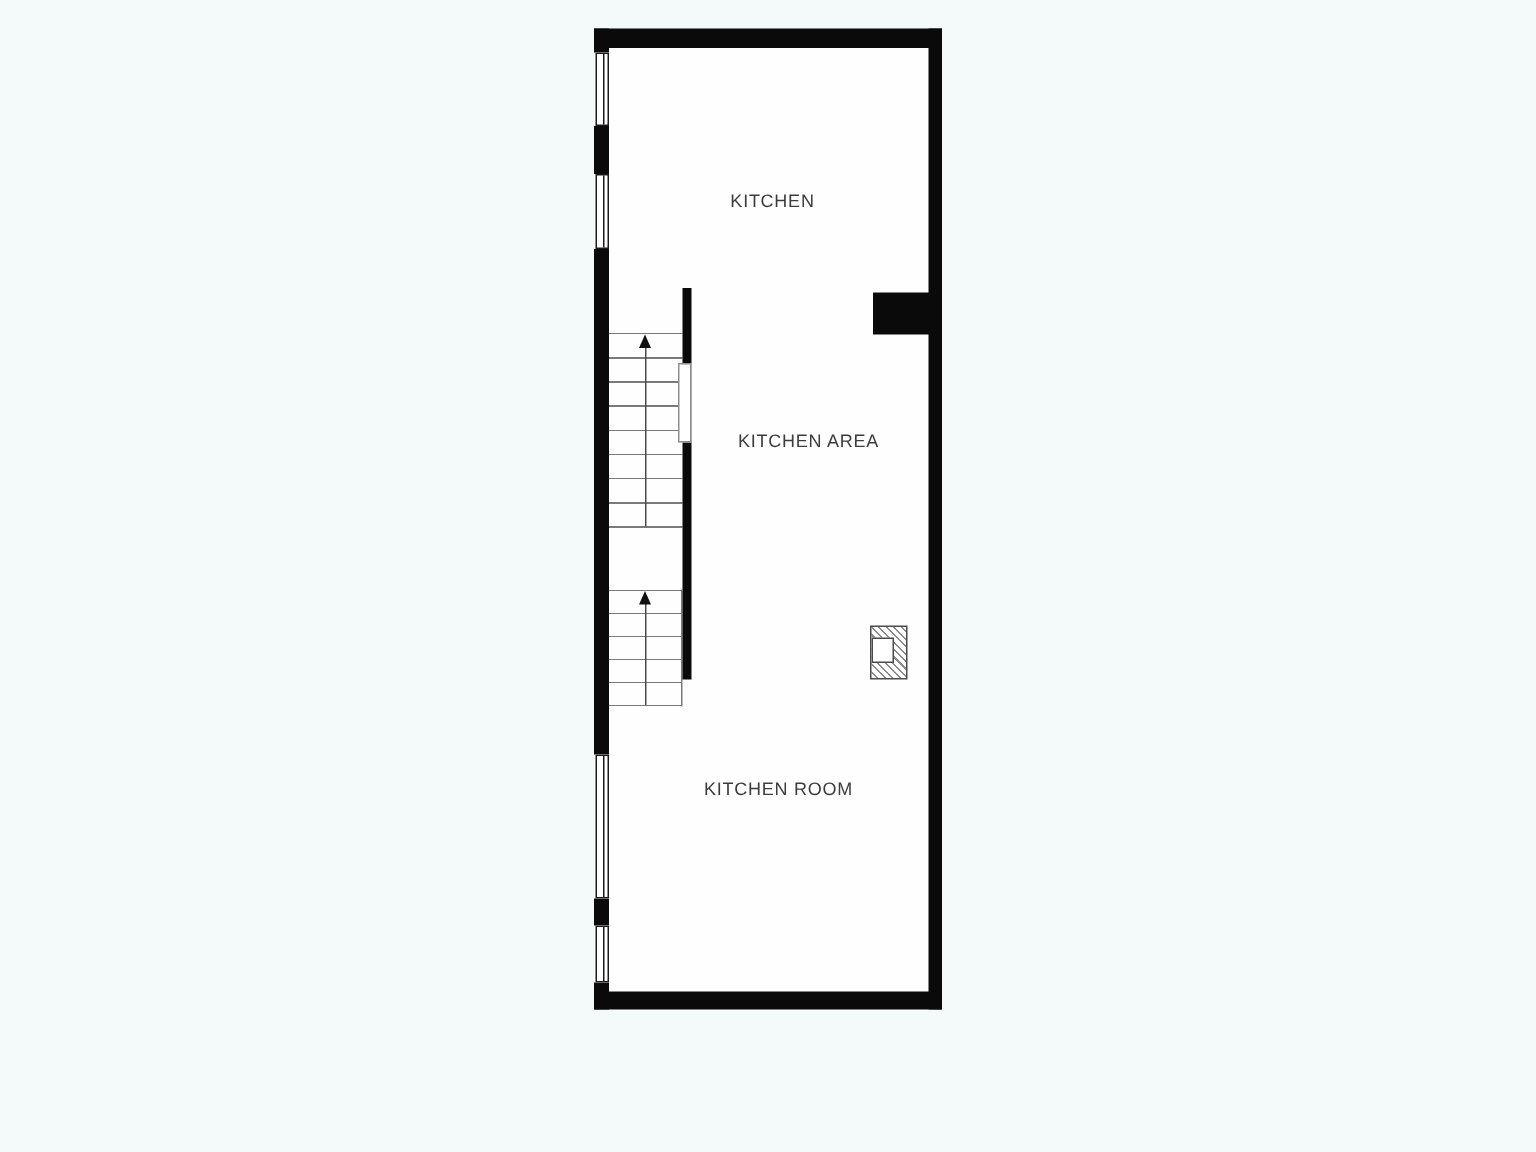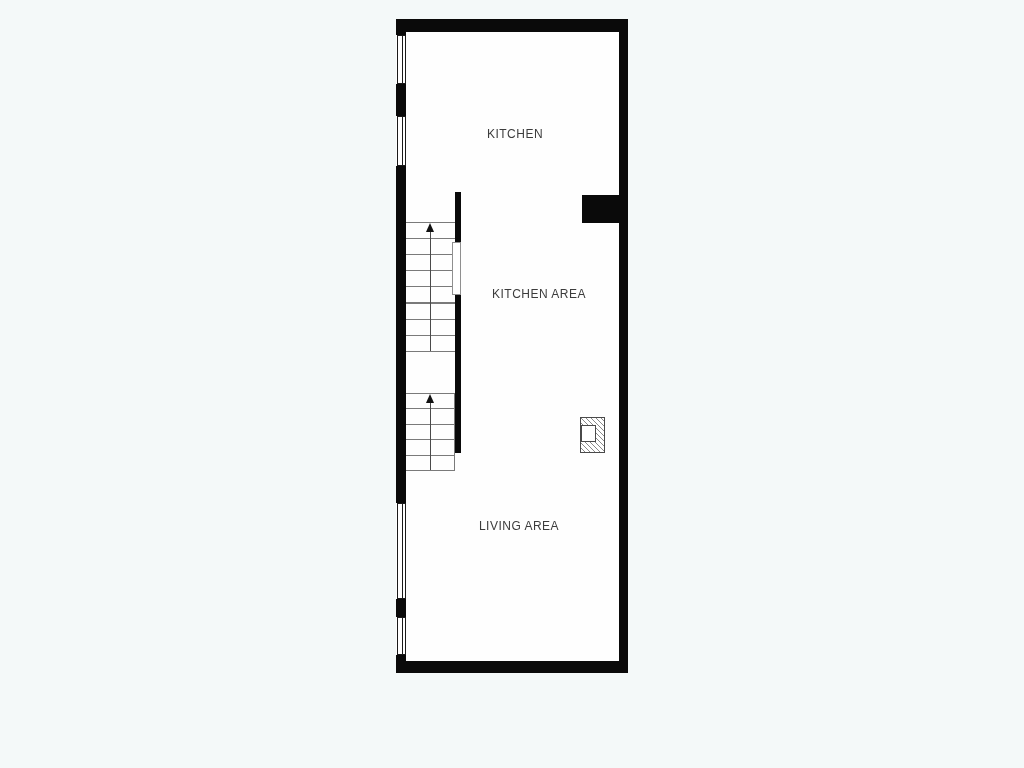--- a/index.html
+++ b/index.html
@@ -130,15 +130,15 @@
   <div class="abs opening"></div>
   <div class="abs pier"></div>
 
   <div class="abs window win-1"></div>
   <div class="abs window win-2"></div>
   <div class="abs window win-3"></div>
   <div class="abs window win-4"></div>
 
   <div class="abs room-label label-kitchen">KITCHEN</div>
   <div class="abs room-label label-dining">KITCHEN AREA</div>
-  <div class="abs room-label label-living">LIVING AREA</div>
+  <div class="abs room-label label-living">KITCHEN ROOM</div>
 
 </div>
 
 </body></html>

